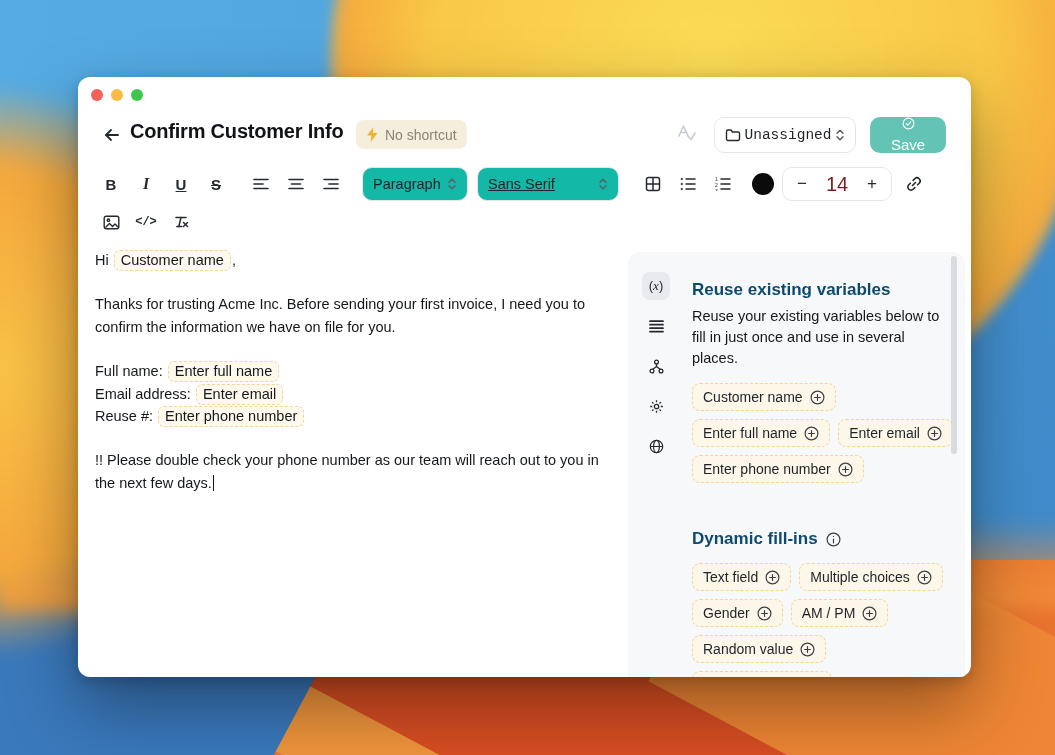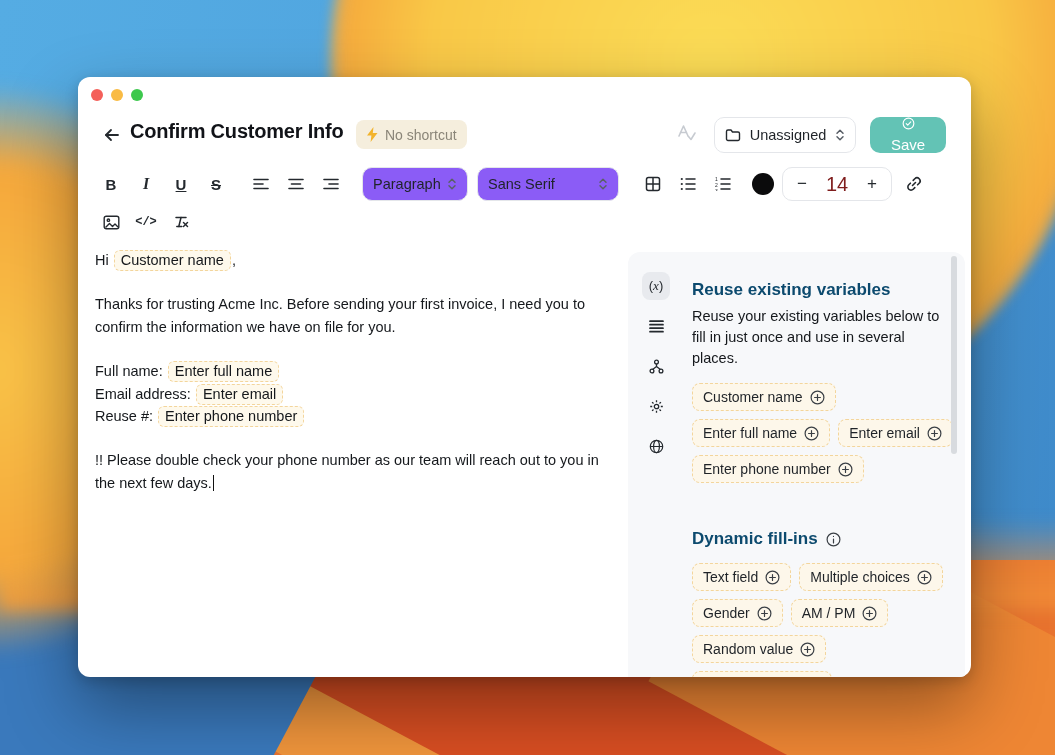--- a/index.html
+++ b/index.html
@@ -30,39 +30,39 @@
 
   
   .hdr { position:absolute; left:0; top:36px; width:100%; height:42px; }
   .back-btn { position:absolute; left:22px; top:10px; width:24px; height:24px; border:none; background:none; cursor:pointer; color:#24292E; display:flex; align-items:center; justify-content:center; }
   .title { position:absolute; left:52px; top:7px; font-size:20px; font-weight:700; color:#111318; letter-spacing:-.2px; }
   .badge { position:absolute; left:278px; top:7px; height:29px; background:#F5EEDD; border-radius:8px;
     display:flex; align-items:center; gap:6px; padding:0 10px; font-size:14px; color:#8A8578; }
   .spell-ico { position:absolute; left:598px; top:9px; color:#C7CBD1; }
   .select-box { position:absolute; height:36px; border:1px solid #E4E6EA; border-radius:10px; background:#fff;
     display:flex; align-items:center; font-size:14.5px; color:#1F2328; cursor:pointer; }
-  .folder-sel { left:636px; top:4px; width:142px; padding:0 10px; justify-content:space-between; }
+  .folder-sel { left:636px; top:4px; width:142px; padding:0 10px; justify-content:space-between;font-family:Liberation Mono, monospace; }
   .save-btn { position:absolute; left:792px; top:4px; width:76px; height:36px; background:#63C3B5; border:none; border-radius:10px;
     color:#fff; font-size:15px; display:flex; align-items:center; justify-content:center; gap:6px; cursor:pointer;flex-direction:column; }
 
   
   .tb { position:absolute; left:0; width:100%; }
   .tb1 { top:90px; height:34px; }
   .tb2 { top:128px; height:30px; }
   .tbtn { position:absolute; background:none; border:none; cursor:pointer; color:#24292E;
     display:flex; align-items:center; justify-content:center; width:26px; height:26px; top:4px; }
   .glyph { font-size:15px; font-weight:600; color:#24292E; }
   .g-bold { font-weight:800; }
   .g-italic { font-family:"Liberation Serif","DejaVu Serif",serif; font-style:italic; font-size:16px; }
   .g-under { text-decoration:underline; }
   .g-strike { text-decoration:line-through; }
-  .dd { position:absolute; top:0; height:34px; border:1px solid #E4E6EA; border-radius:10px; background:#8b5cf6;
+  .dd { position:absolute; top:0; height:34px; border:1px solid #E4E6EA; border-radius:10px; background:#14b8a6;
     display:flex; align-items:center; justify-content:space-between; padding:0 10px; font-size:14.5px; color:#1F2328; cursor:pointer; }
   .dd-paragraph { left:284px; width:106px; }
-  .dd-font { left:399px; width:142px; }
+  .dd-font { left:399px; width:142px;text-decoration:underline; }
   .color-dot { position:absolute; left:674px; top:6px; width:22px; height:22px; border-radius:50%; background:#0B0B0C; border:none; cursor:pointer; }
   .stepper { position:absolute; left:704px; top:0; width:110px; height:34px; border:1px solid #E4E6EA; border-radius:10px;
     display:flex; align-items:center; justify-content:space-between; padding:0 12px; }
   .stepper button { border:none; background:none; font-size:17px; color:#24292E; cursor:pointer; padding:0 2px; }
   .stepper .val { font-size:20px; color:#7f1d1d; }
   .code-glyph { font-family:"Liberation Mono","DejaVu Sans Mono",monospace; font-size:12px; font-weight:700; }
 
   
   .editor { position:absolute; left:17px; top:172px; width:520px; font-size:14.5px; line-height:22.4px; color:#15181C; }
   .editor p { margin:0 0 22px 0; }

